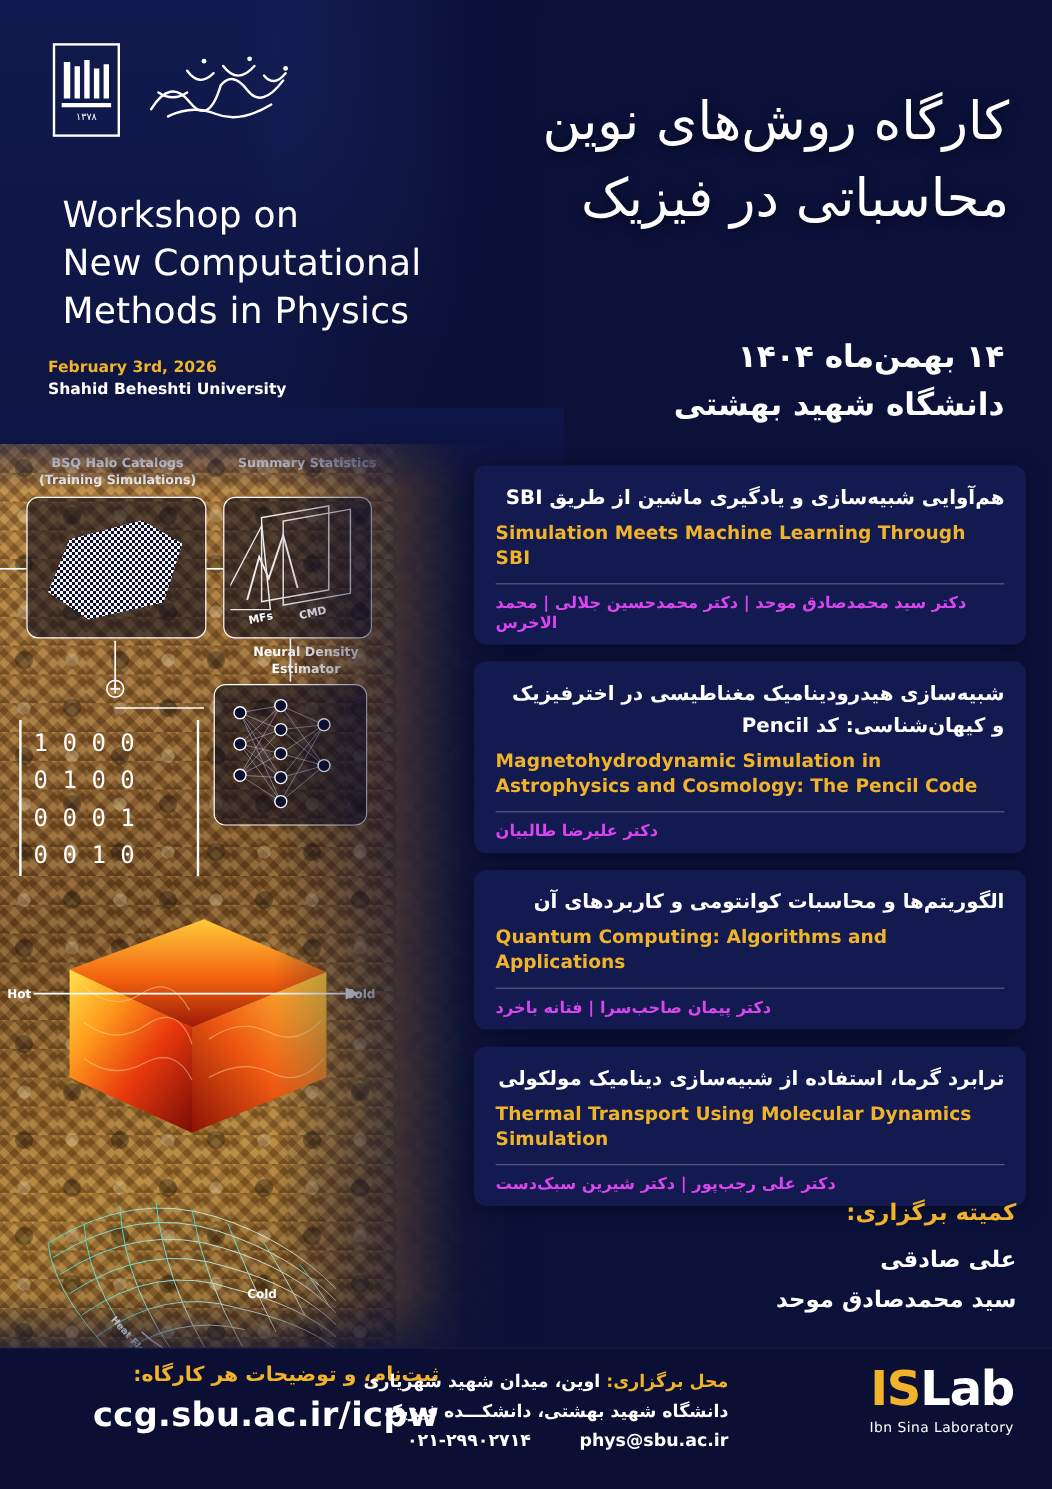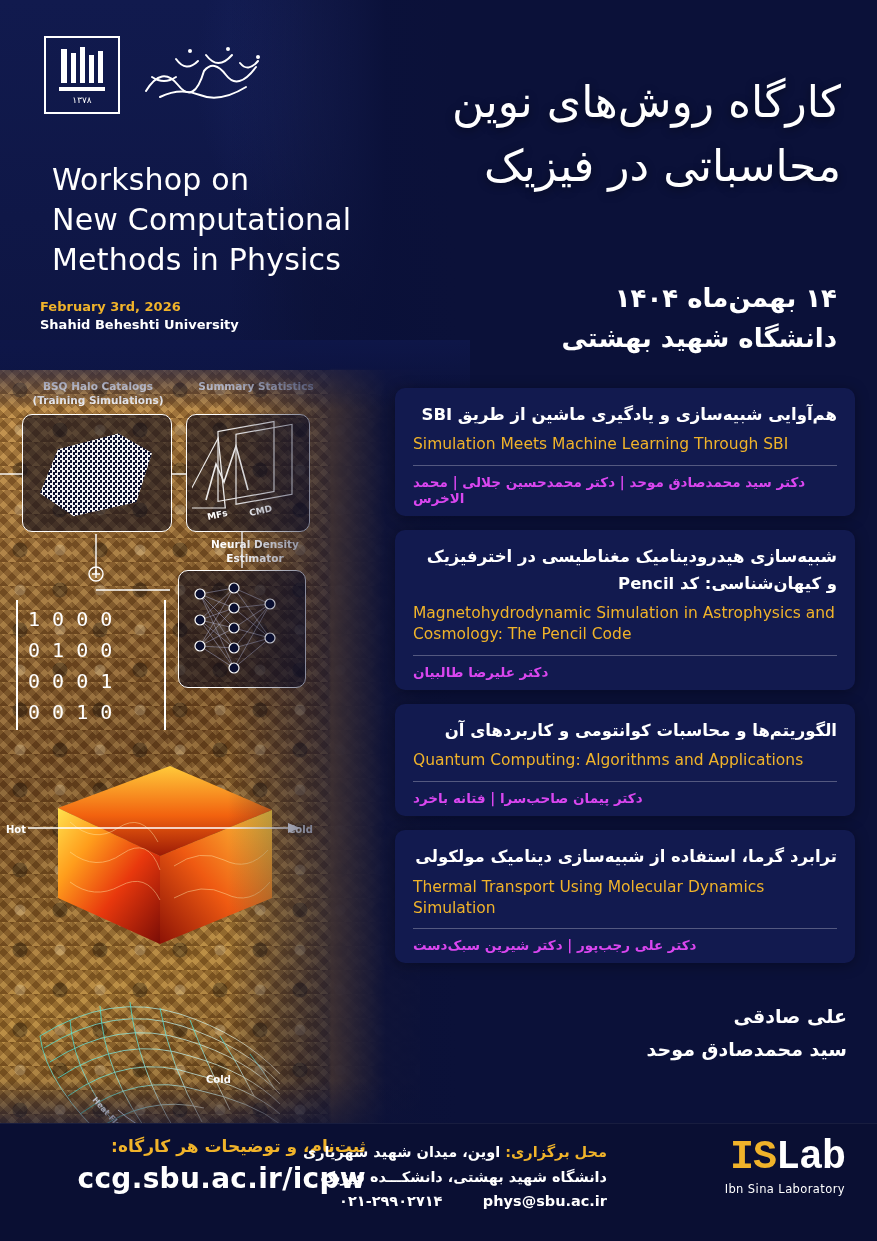--- a/index.html
+++ b/index.html
@@ -37,21 +37,21 @@
   .vign{position:absolute;inset:0;background:
       linear-gradient(90deg, rgba(10,15,50,0) 0%, rgba(10,15,50,0) 26%, rgba(10,15,50,.55) 36%, rgba(10,16,56,.96) 44%, #0b1139 52%);
   }
   .topfade{position:absolute;left:0;top:340px;width:470px;height:70px;
       background:linear-gradient(180deg,#0e1648 0%, rgba(14,22,72,0) 100%);}
   .botfade{position:absolute;left:0;top:1080px;width:470px;height:90px;
       background:linear-gradient(180deg,rgba(11,17,57,0) 0%, #0b1139 80%);}
 
   
   .logos{position:absolute;left:44px;top:36px;display:flex;align-items:center;gap:16px;}
-  .logo-sbu{width:76px;height:78px;border:2px solid #fff;display:flex;align-items:center;justify-content:center;}
+  .logo-sbu{width:56px;height:78px;border:2px solid #fff;display:flex;align-items:center;justify-content:center;}
   .logo-sbu svg{display:block;}
   .logo-assoc{width:150px;height:72px;}
   .logo-assoc svg{display:block;}
 
   
   .en-title{position:absolute;left:52px;top:160px;color:#ffffff;
     font-size:30px;line-height:1.33;font-weight:400;letter-spacing:.2px;
     font-family:"DejaVu Sans","Liberation Sans",sans-serif;}
   .en-date{position:absolute;left:40px;top:298px;color:#f0b32a;font-size:13px;line-height:1.35;font-weight:700;}
   .en-place{color:#ffffff;font-weight:700;}
@@ -62,21 +62,21 @@
     font-family:"DejaVu Sans","Liberation Sans",sans-serif;
     text-shadow:0 2px 10px rgba(0,0,0,.45);}
   .fa-date{position:absolute;right:40px;top:278px;width:430px;text-align:right;direction:rtl;
     color:#ffffff;font-size:26px;line-height:1.55;font-weight:700;}
 
   
   .cards{position:absolute;right:22px;top:388px;width:460px;display:flex;flex-direction:column;gap:14px;}
   .card{background:#121a4f;border-radius:10px;padding:14px 18px 10px 18px;direction:rtl;
         box-shadow:0 2px 14px rgba(0,0,0,.35);}
   .card .fa{color:#ffffff;font-size:16.5px;font-weight:700;line-height:1.6;text-align:right;}
-  .card .en{color:#f0b32a;font-size:15.5px;font-weight:400;line-height:1.35;text-align:left;direction:ltr;margin-top:6px;}
+  .card .en{color:#f0b32a;font-size:15.5px;font-weight:700;line-height:1.35;text-align:left;direction:ltr;margin-top:6px;}
   .card .sep{height:1px;background:rgba(255,255,255,.28);margin:10px 0 8px 0;}
   .card .speakers{color:#d946ef;font-size:13.5px;font-weight:700;text-align:left;direction:rtl;}
 
   
   .committee{position:absolute;right:30px;top:1000px;width:450px;direction:rtl;text-align:right;}
   .committee h3{color:#f0b32a;font-size:19px;font-weight:700;margin-bottom:12px;}
   .committee .row{display:flex;justify-content:flex-start;gap:56px;color:#fff;font-size:19px;font-weight:700;line-height:1.75;}
   .committee .col{text-align:right;}
 
   
@@ -84,21 +84,21 @@
           border-top:1px solid rgba(255,255,255,.06);}
   .reg{position:absolute;left:36px;top:1136px;width:330px;direction:rtl;text-align:right;}
   .reg .lbl{color:#f0b32a;font-size:17px;font-weight:700;}
   .reg .url{color:#ffffff;font-size:28px;font-weight:700;direction:ltr;text-align:right;margin-top:6px;letter-spacing:.3px;}
   .venue{position:absolute;right:270px;top:1140px;width:330px;direction:rtl;text-align:right;
          color:#ffffff;font-size:14.5px;line-height:1.7;font-weight:700;}
   .venue .k{color:#f0b32a;}
   .venue .mail{direction:ltr;text-align:left;display:inline-block;}
   .venue .phone{direction:ltr;display:inline-block;}
   .isl{position:absolute;right:32px;top:1138px;text-align:right;}
-  .isl .mark{font-size:40px;font-weight:700;color:#f0b32a;letter-spacing:-1px;line-height:1;font-family:Liberation Mono, monospace;}
+  .isl .mark{font-size:40px;font-weight:700;color:#f0b32a;letter-spacing:-1px;line-height:1;}
   .isl .mark .w{color:#ffffff;}
   .isl .sub{color:#ffffff;font-size:11.5px;margin-top:4px;letter-spacing:.4px;}
 
   
   .fig-sbi{position:absolute;left:0;top:378px;width:340px;height:350px;}
   .fig-sbi .cap{position:absolute;color:#fff;font-size:10.5px;font-weight:700;text-align:center;line-height:1.25;}
   .fig-box{position:absolute;border:1.6px solid #fff;border-radius:10px;background:rgba(5,8,30,.55);}
   .cube-noise{position:absolute;background:
       repeating-conic-gradient(#fff 0 25%, #0a0f30 0 50%);background-size:5px 5px;opacity:.95;}
   .matrix{position:absolute;left:16px;top:600px;width:150px;height:130px;color:#fff;
@@ -334,20 +334,21 @@
 
     <div class="card">
       <div class="fa">ترابرد گرما، استفاده از شبیه‌سازی دینامیک مولکولی</div>
       <div class="en">Thermal Transport Using Molecular Dynamics Simulation</div>
       <div class="sep"></div>
       <div class="speakers">دکتر علی رجب‌پور | دکتر شیرین سبک‌دست</div>
     </div>
   </div>
 
   <div class="committee">
+    <h3>کمیته برگزاری:</h3>
     <div class="row">
       <div class="col">
         <div>علی صادقی</div>
         <div>سید محمدصادق موحد</div>
       </div>
     </div>
   </div>
 
   <div class="bottom"></div>
 

